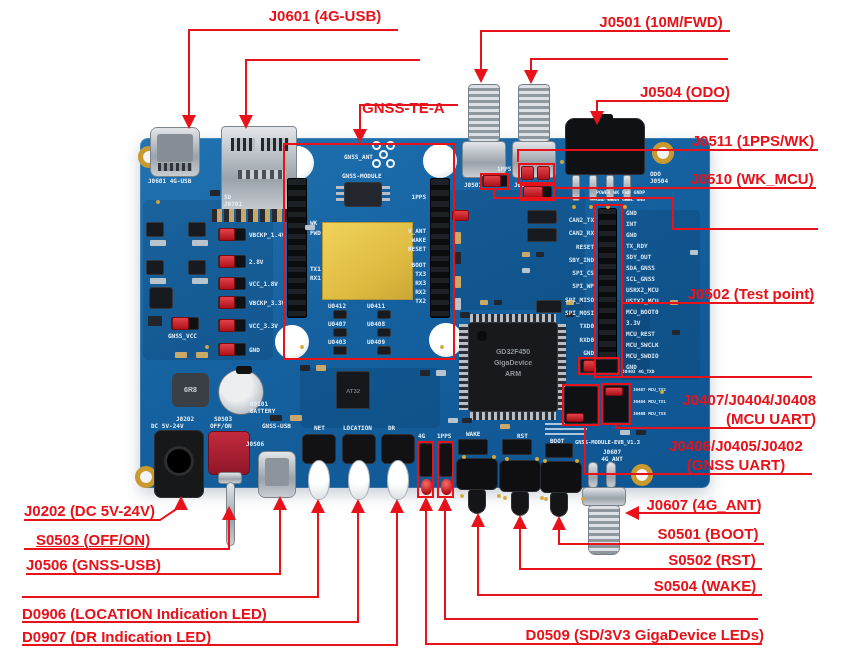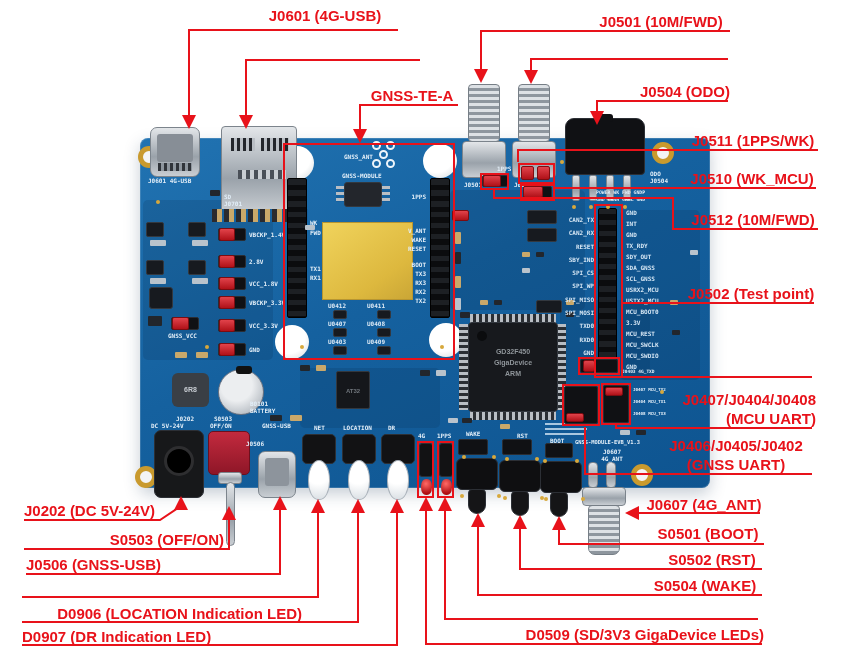--- a/index.html
+++ b/index.html
@@ -359,40 +359,39 @@
         <polyline points="24,520 160,520 181,506 181,500" fill="none" stroke="#e8121a" stroke-width="2" marker-end="url(#arrow)"></polyline>
         <polyline points="24,549 229,549 229,510" fill="none" stroke="#e8121a" stroke-width="2" marker-end="url(#arrow)"></polyline>
         <polyline points="26,574 280,574 280,500" fill="none" stroke="#e8121a" stroke-width="2" marker-end="url(#arrow)"></polyline>
         <polyline points="22,597 318,597 318,503" fill="none" stroke="#e8121a" stroke-width="2" marker-end="url(#arrow)"></polyline>
         <polyline points="22,622 358,622 358,503" fill="none" stroke="#e8121a" stroke-width="2" marker-end="url(#arrow)"></polyline>
         <polyline points="22,645 397,645 397,503" fill="none" stroke="#e8121a" stroke-width="2" marker-end="url(#arrow)"></polyline>
       </g>
   </svg>
 
   <div class="lbl" style="left:250px;top:6px;width:150px;text-align:center;">J0601 (4G-USB)</div>
-  <div class="lbl" style="left:362px;top:86px;width:100px;text-align:center;">GNSS-TE-A</div>
+  <div class="lbl" style="left:362px;top:98px;width:100px;">GNSS-TE-A</div>
   <div class="lbl" style="left:590px;top:12px;width:142px;text-align:center;">J0501 (10M/FWD)</div>
   <div class="lbl" style="left:620px;top:82px;width:110px;text-align:right;">J0504 (ODO)</div>
   <div class="lbl" style="left:686px;top:131px;width:134px;text-align:center;">J0511 (1PPS/WK)</div>
   <div class="lbl" style="left:686px;top:169px;width:132px;text-align:center;">J0510 (WK_MCU)</div>
-  <div class="lbl" style="left:686px;top:210px;width:134px;text-align:center;">J0512 (10M/FWD)</div>
   <div class="lbl" style="left:686px;top:284px;width:130px;text-align:center;">J0502 (Test point)</div>
   <div class="lbl" style="left:656px;top:390px;width:160px;text-align:right;">J0407/J0404/J0408
 (MCU UART)</div>
   <div class="lbl" style="left:656px;top:436px;width:160px;text-align:center;">J0406/J0405/J0402
 (GNSS UART)</div>
   <div class="lbl" style="left:645px;top:495px;width:118px;text-align:center;">J0607 (4G_ANT)</div>
   <div class="lbl" style="left:650px;top:524px;width:116px;text-align:center;">S0501 (BOOT)</div>
   <div class="lbl" style="left:660px;top:550px;width:104px;text-align:center;">S0502 (RST)</div>
   <div class="lbl" style="left:646px;top:576px;width:118px;text-align:center;">S0504 (WAKE)</div>
   <div class="lbl" style="left:520px;top:625px;width:244px;text-align:right;">D0509 (SD/3V3 GigaDevice LEDs)</div>
   <div class="lbl" style="left:24px;top:501px;width:200px;text-align:left;">J0202 (DC 5V-24V)</div>
-  <div class="lbl" style="left:24px;top:530px;width:200px;text-align:right;">S0503 (OFF/ON)</div>
+  <div class="lbl" style="left:36px;top:530px;width:200px;text-align:left;text-decoration:underline;">S0503 (OFF/ON)</div>
   <div class="lbl" style="left:26px;top:555px;width:200px;text-align:left;">J0506 (GNSS-USB)</div>
-  <div class="lbl" style="left:22px;top:604px;width:280px;text-align:right;">D0906 (LOCATION Indication LED)</div>
+  <div class="lbl" style="left:22px;top:604px;width:280px;text-align:left;">D0906 (LOCATION Indication LED)</div>
   <div class="lbl" style="left:22px;top:627px;width:240px;text-align:left;">D0907 (DR Indication LED)</div>
 
   <div id="decor" style="left:0;top:0;width:852px;height:666px;pointer-events:none;">
       <div style="position: absolute; left: 150px; top: 240px; width: 16px; height: 6px; background: rgb(185, 195, 204); border-radius: 1px; z-index: 5;"></div>
       <div style="position: absolute; left: 192px; top: 240px; width: 16px; height: 6px; background: rgb(185, 195, 204); border-radius: 1px; z-index: 5;"></div>
       <div style="position: absolute; left: 150px; top: 278px; width: 16px; height: 6px; background: rgb(185, 195, 204); border-radius: 1px; z-index: 5;"></div>
       <div style="position: absolute; left: 192px; top: 278px; width: 16px; height: 6px; background: rgb(185, 195, 204); border-radius: 1px; z-index: 5;"></div>
       <div style="position: absolute; left: 148px; top: 316px; width: 14px; height: 10px; background: rgb(34, 38, 44); border-radius: 1px; z-index: 5;"></div>
       <div style="position: absolute; left: 175px; top: 352px; width: 12px; height: 6px; background: rgb(201, 168, 106); border-radius: 1px; z-index: 5;"></div>
       <div style="position: absolute; left: 196px; top: 352px; width: 12px; height: 6px; background: rgb(201, 168, 106); border-radius: 1px; z-index: 5;"></div>

